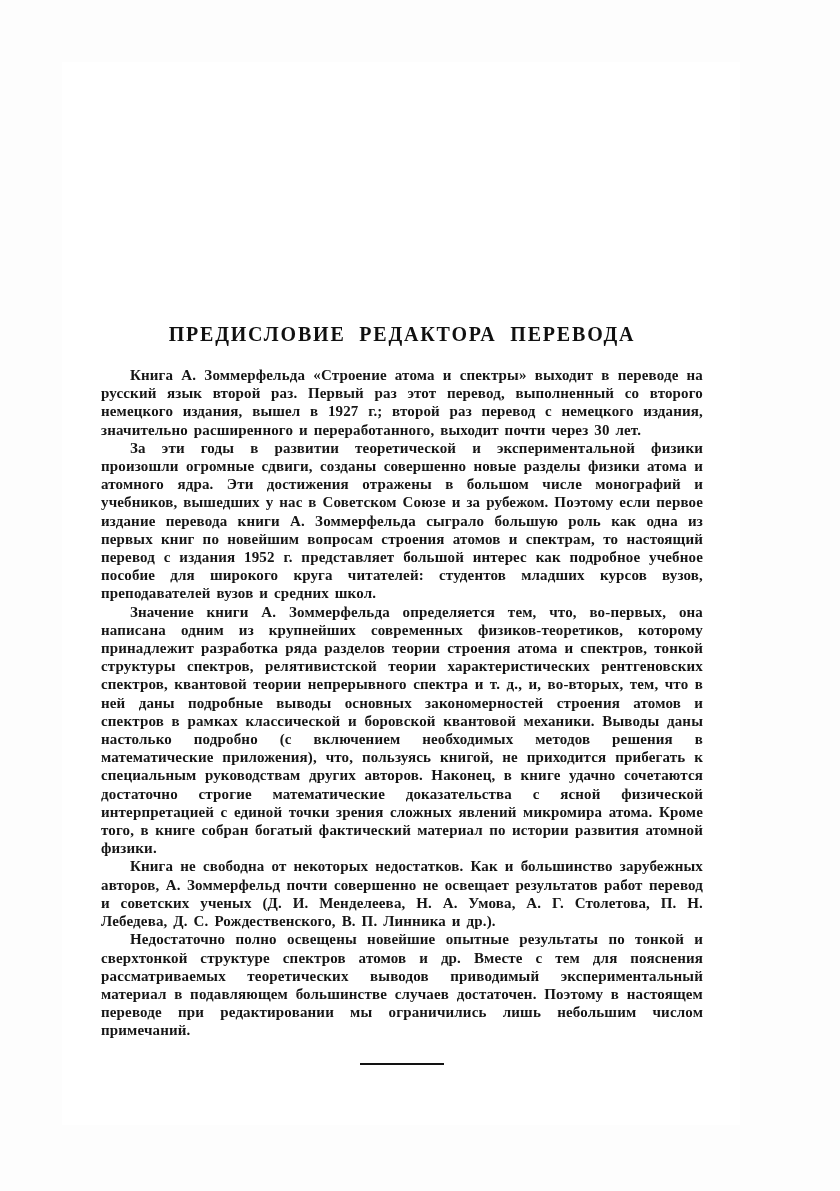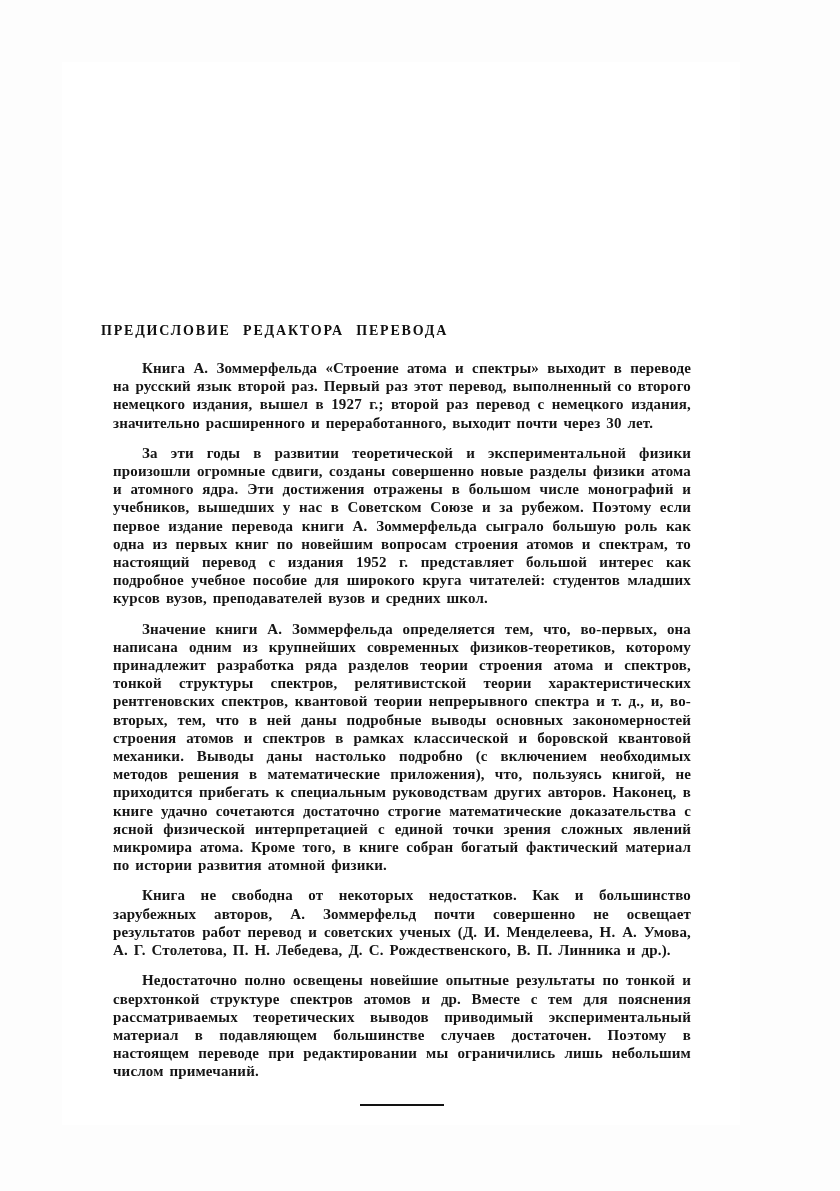--- a/index.html
+++ b/index.html
@@ -23,36 +23,37 @@
     background: #ffffff;
   }
   .page-content {
     position: absolute;
     left: 101px;
     top: 323px;
     width: 602px;
     color: #141414;
   }
   .page-title {
-    font-size: 14px;
+    font-size: 20px;
     font-weight: 700;
+    text-align: center;
     letter-spacing: 1.8px;
     word-spacing: 7px;
     margin: 0 0 20px 0;
     color: #101010;
   }
   .body-paragraph {
     font-size: 15px;
     font-weight: 700;
     line-height: 18.2px;
     text-align: justify;
     text-indent: 29px;
     letter-spacing: 0.15px;
     word-spacing: 2px;
-    margin: 12px;
+    margin: 0;
     color: #161616;
   }
   .end-rule {
     width: 84px;
     height: 2px;
     background: #121212;
     margin: 23px auto 0 auto;
   }
 </style>
 </head>

